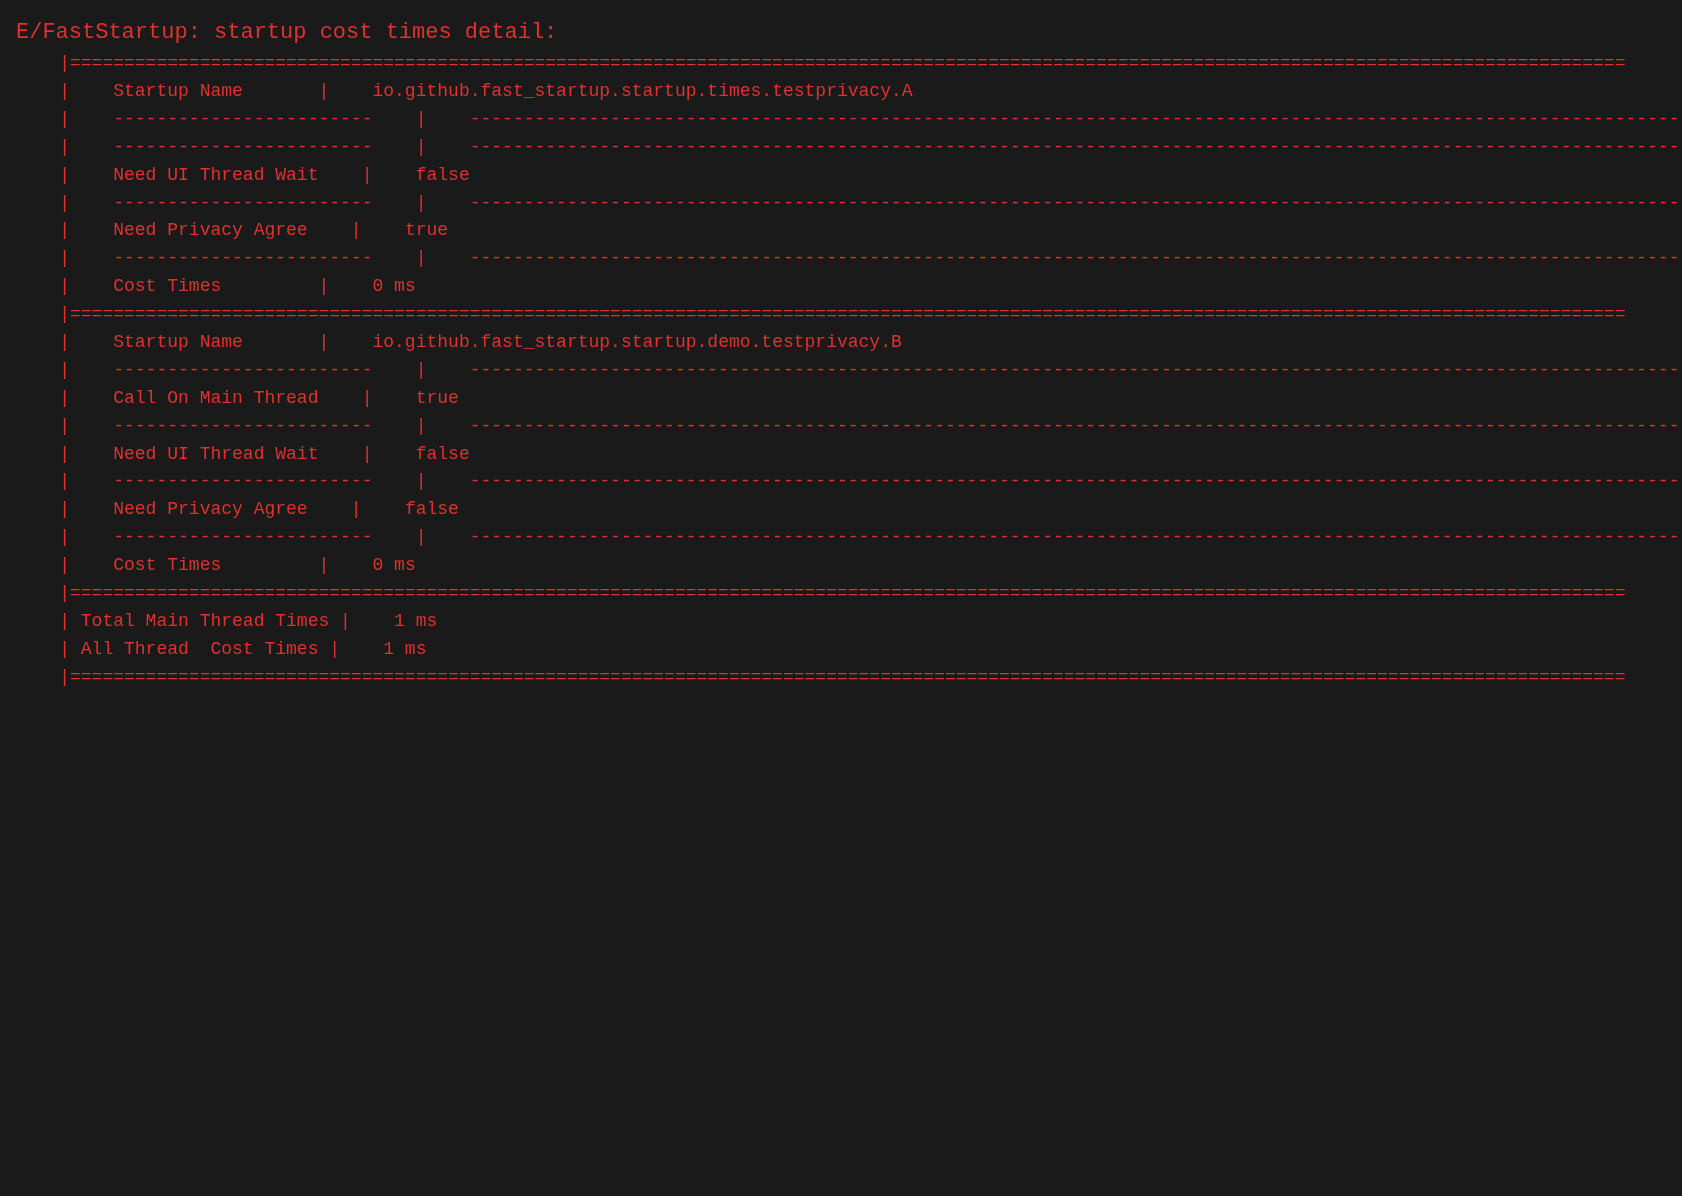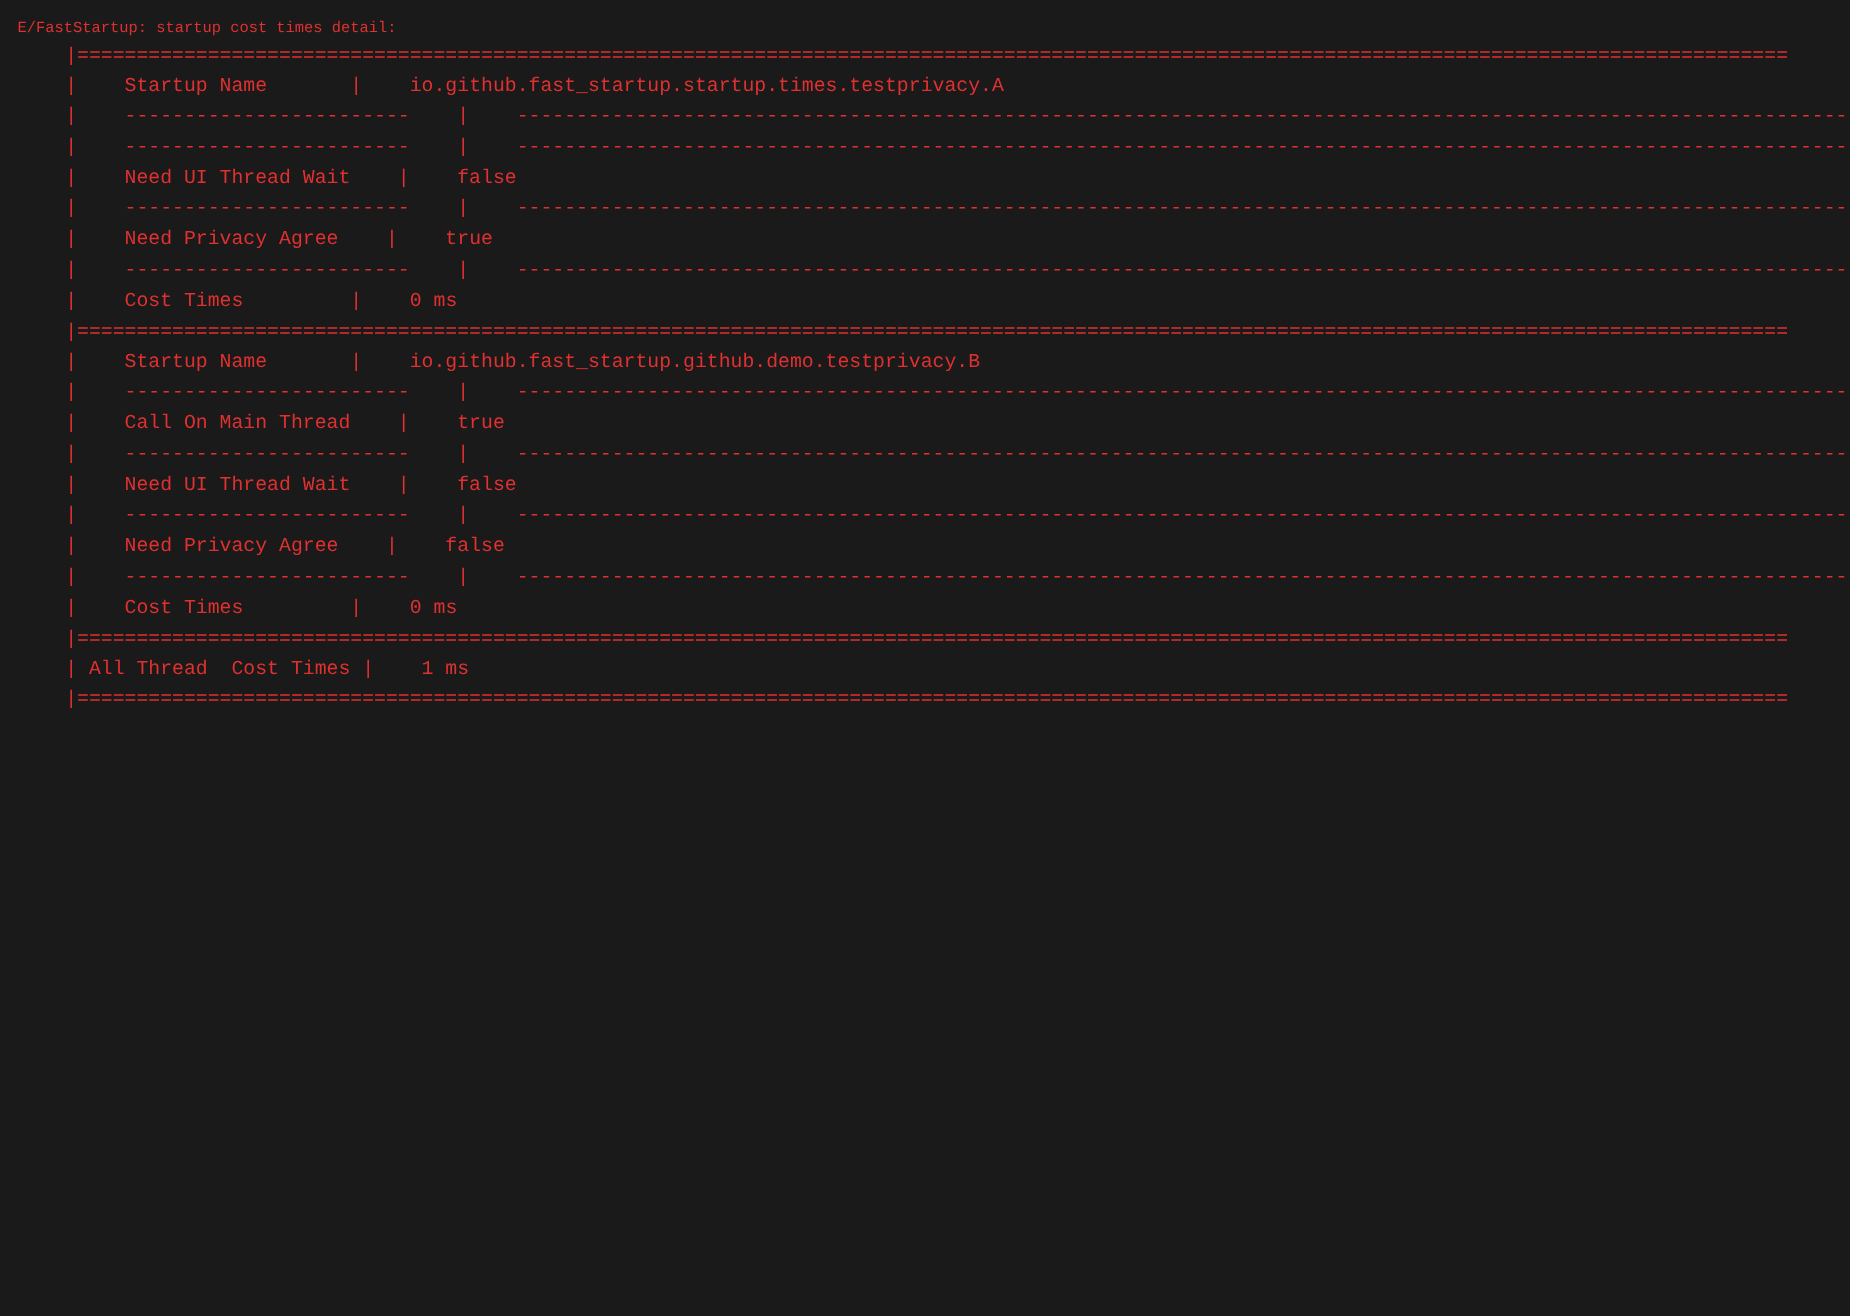--- a/index.html
+++ b/index.html
@@ -24,21 +24,21 @@
 
     .line {
       display: block;
       white-space: pre;
       line-height: 1.55;
       color: #e03030;
     }
 
     .header-line {
       color: #e03030;
-      font-size: 14px;
+      font-size: 22px;
     }
   </style>
 </head>
 <body>
 
 <div class="terminal">
 
   <span class="line header-line">E/FastStartup: startup cost times detail:</span>
 
   <span class="line">    |================================================================================================================================================</span>
@@ -55,38 +55,39 @@
   <span class="line">    |    ------------------------    |    ----------------------------------------------------------------------------------------------------------------</span>
 
   <span class="line">    |    <span>Need Privacy Agree</span>    |    <span>true</span></span>
 
   <span class="line">    |    ------------------------    |    ----------------------------------------------------------------------------------------------------------------</span>
 
   <span class="line">    |    <span>Cost Times</span>         |    <span>0 ms</span></span>
 
   <span class="line">    |================================================================================================================================================</span>
 
-  <span class="line">    |    <span>Startup Name</span>       |    <span>io.github.fast_startup.github.demo.testprivacy.B</span></span>
+  <span class="line">    |    <span>Startup Name</span>       |    <span>io.github.fast_startup.startup.demo.testprivacy.B</span></span>
 
   <span class="line">    |    ------------------------    |    ----------------------------------------------------------------------------------------------------------------</span>
 
   <span class="line">    |    <span>Call On Main Thread</span>    |    <span>true</span></span>
 
   <span class="line">    |    ------------------------    |    ----------------------------------------------------------------------------------------------------------------</span>
 
   <span class="line">    |    <span>Need UI Thread Wait</span>    |    <span>false</span></span>
 
   <span class="line">    |    ------------------------    |    ----------------------------------------------------------------------------------------------------------------</span>
 
   <span class="line">    |    <span>Need Privacy Agree</span>    |    <span>false</span></span>
 
   <span class="line">    |    ------------------------    |    ----------------------------------------------------------------------------------------------------------------</span>
 
   <span class="line">    |    <span>Cost Times</span>         |    <span>0 ms</span></span>
 
   <span class="line">    |================================================================================================================================================</span>
 
+  <span class="line">    | <span>Total Main Thread Times</span> |    <span>1 ms</span></span>
 
   <span class="line">    | <span>All Thread  Cost Times</span> |    <span>1 ms</span></span>
 
   <span class="line">    |================================================================================================================================================</span>
 
 </div>
 
 </body></html>

